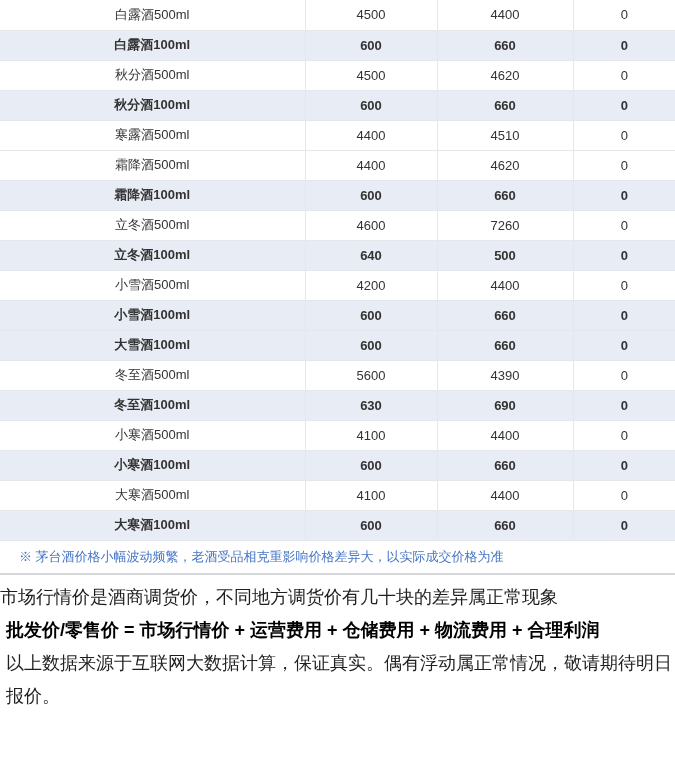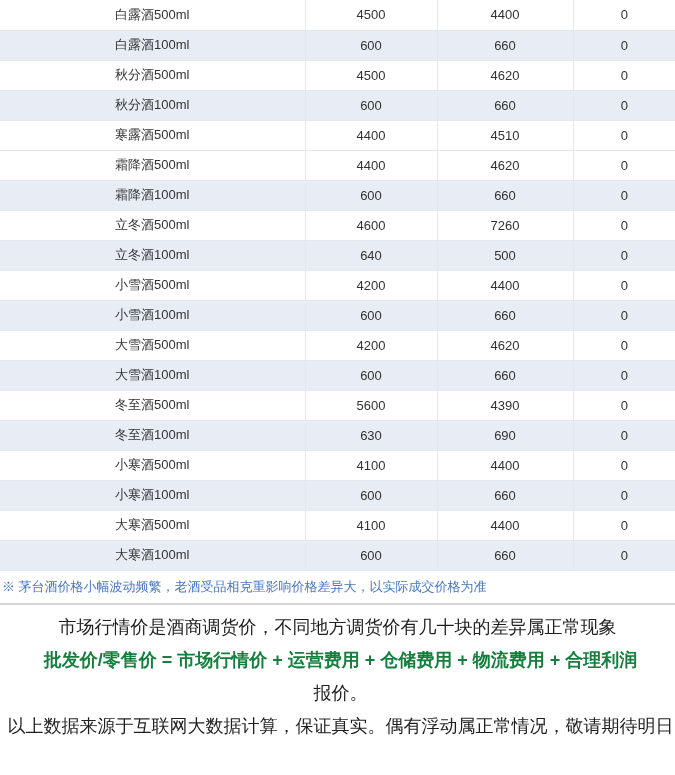--- a/index.html
+++ b/index.html
@@ -26,58 +26,59 @@
     vertical-align: middle;
     font-size: 13px;
     color: #333333;
     border-bottom: 1px solid var(--border-color, #e4e7ec);
   }
   table.price-table td:not(:last-child) {
     border-right: 1px solid var(--border-color, #e4e7ec);
   }
   table.price-table tr.alt {
     background: var(--row-alt, #e8edf5);
+    font-weight: bold;
   }
   .col-name   { width: 305px; }
   .col-price1 { width: 132px; }
   .col-price2 { width: 136px; }
   .col-change { width: 102px; }
 
   
   .footnote {
     height: 32px;
     line-height: 32px;
-    padding-left: 2px;
+    padding-left: 9px;
     font-size: 13px;
     color: var(--footnote-color, #4575c4);
     white-space: nowrap;
     overflow: hidden;
+    margin-left: 10px;
   }
 
   .divider {
     height: 2px;
     width: 675px;
     background: var(--divider-color, #d4d6d9);
   }
 
   
   .notes {
     padding-top: 6px;
     color: #1f1f1f;
     font-size: 18px;
   }
   .notes p {
     margin: 0;
     line-height: 33px;
     white-space: nowrap;
     overflow: visible;
-    text-align: center;
   }
   .note-market { padding-left: 0; }
-  .note-formula { padding-left: 6px; font-weight: bold; color: #15803d; }
+  .note-formula { padding-left: 6px; font-weight: bold; color: #000000; }
   .note-disclaimer { padding-left: 6px; line-height: 34px; }
 </style>
 </head>
 <body>
 
 <div class="page">
 
   <table class="price-table">
     <colgroup>
       <col class="col-name">
@@ -145,26 +146,20 @@
           <td>4200</td>
           <td>4400</td>
           <td>0</td>
         </tr>
         <tr class="alt">
           <td>小雪酒100ml</td>
           <td>600</td>
           <td>660</td>
           <td>0</td>
         </tr>
-        <tr>
-          <td>大雪酒500ml</td>
-          <td>4200</td>
-          <td>4620</td>
-          <td>0</td>
-        </tr>
         <tr class="alt">
           <td>大雪酒100ml</td>
           <td>600</td>
           <td>660</td>
           <td>0</td>
         </tr>
         <tr>
           <td>冬至酒500ml</td>
           <td>5600</td>
           <td>4390</td>
@@ -203,17 +198,17 @@
       </tbody>
   </table>
 
   <div class="footnote">※ 茅台酒价格小幅波动频繁，老酒受品相克重影响价格差异大，以实际成交价格为准</div>
 
   <div class="divider"></div>
 
   <div class="notes">
     <p class="note-market">市场行情价是酒商调货价，不同地方调货价有几十块的差异属正常现象</p>
     <p class="note-formula">批发价/零售价 = 市场行情价 + 运营费用 + 仓储费用 + 物流费用 + 合理利润</p>
+    <p class="note-disclaimer">以上数据来源于互联网大数据计算，保证真实。偶有浮动属正常情况，敬请期待明日</p>
     <p class="note-disclaimer">报价。</p>
-    <p class="note-disclaimer">以上数据来源于互联网大数据计算，保证真实。偶有浮动属正常情况，敬请期待明日</p>
   </div>
 
 </div>
 
 </body></html>

